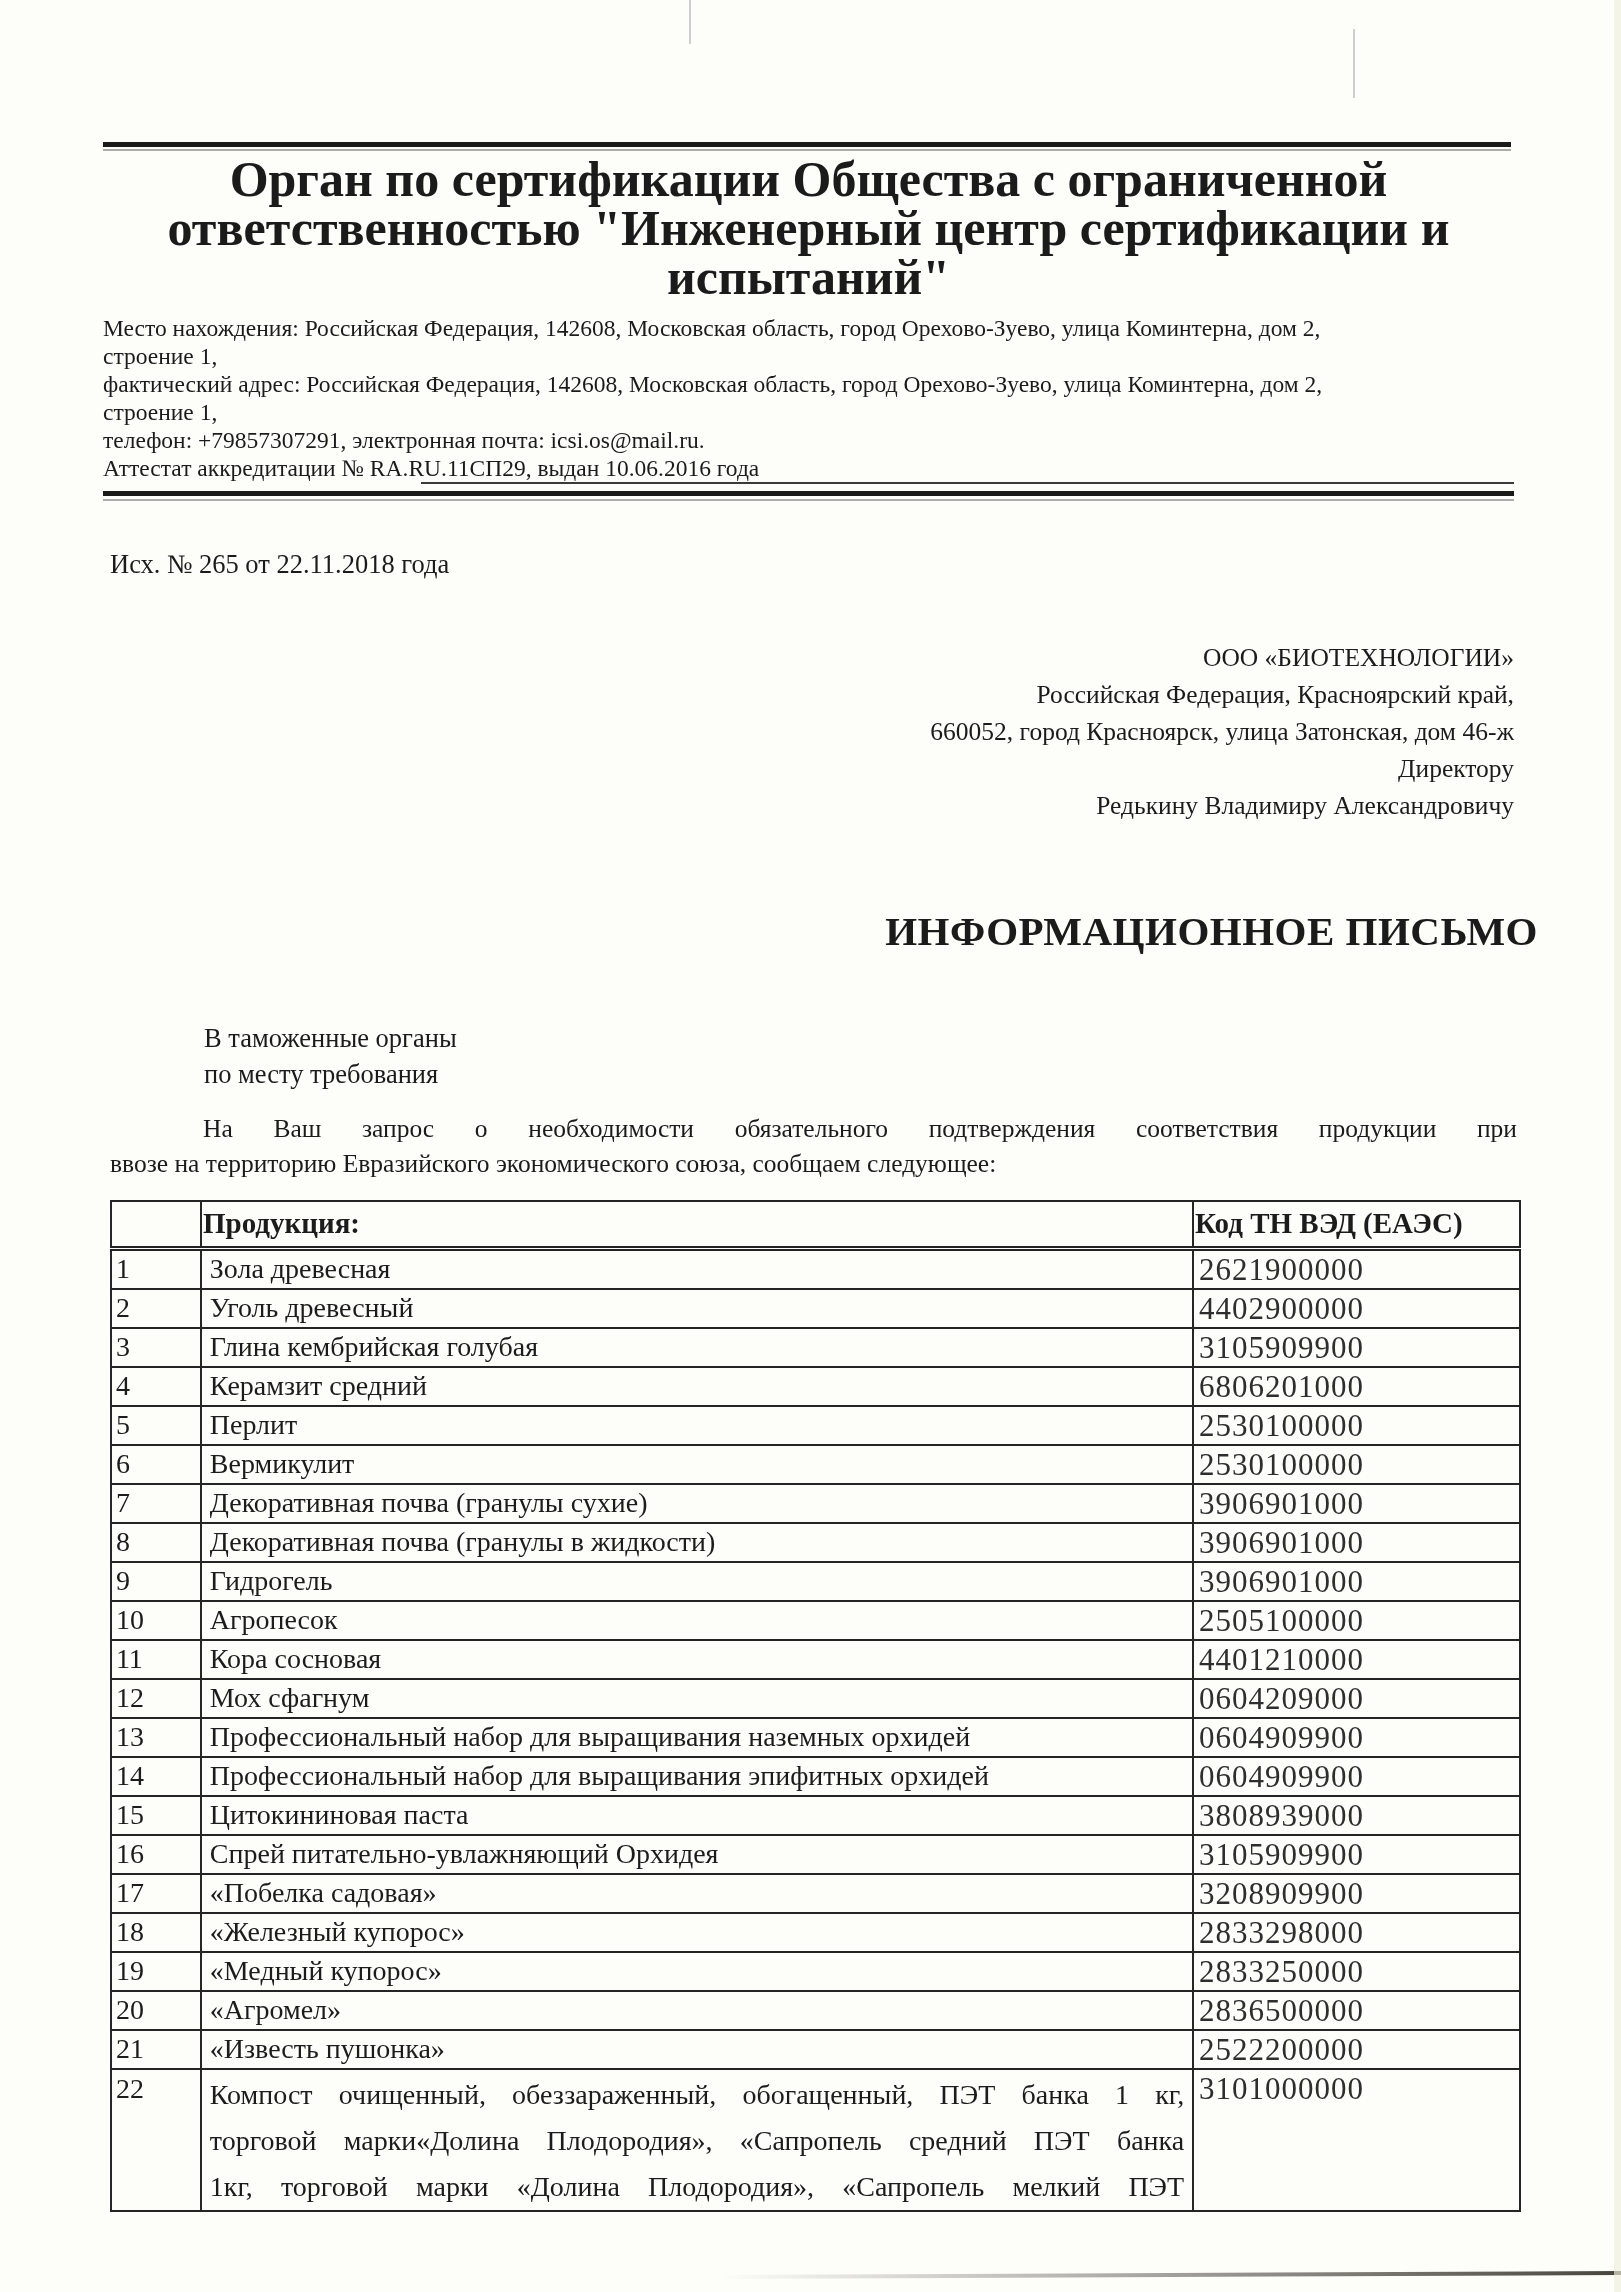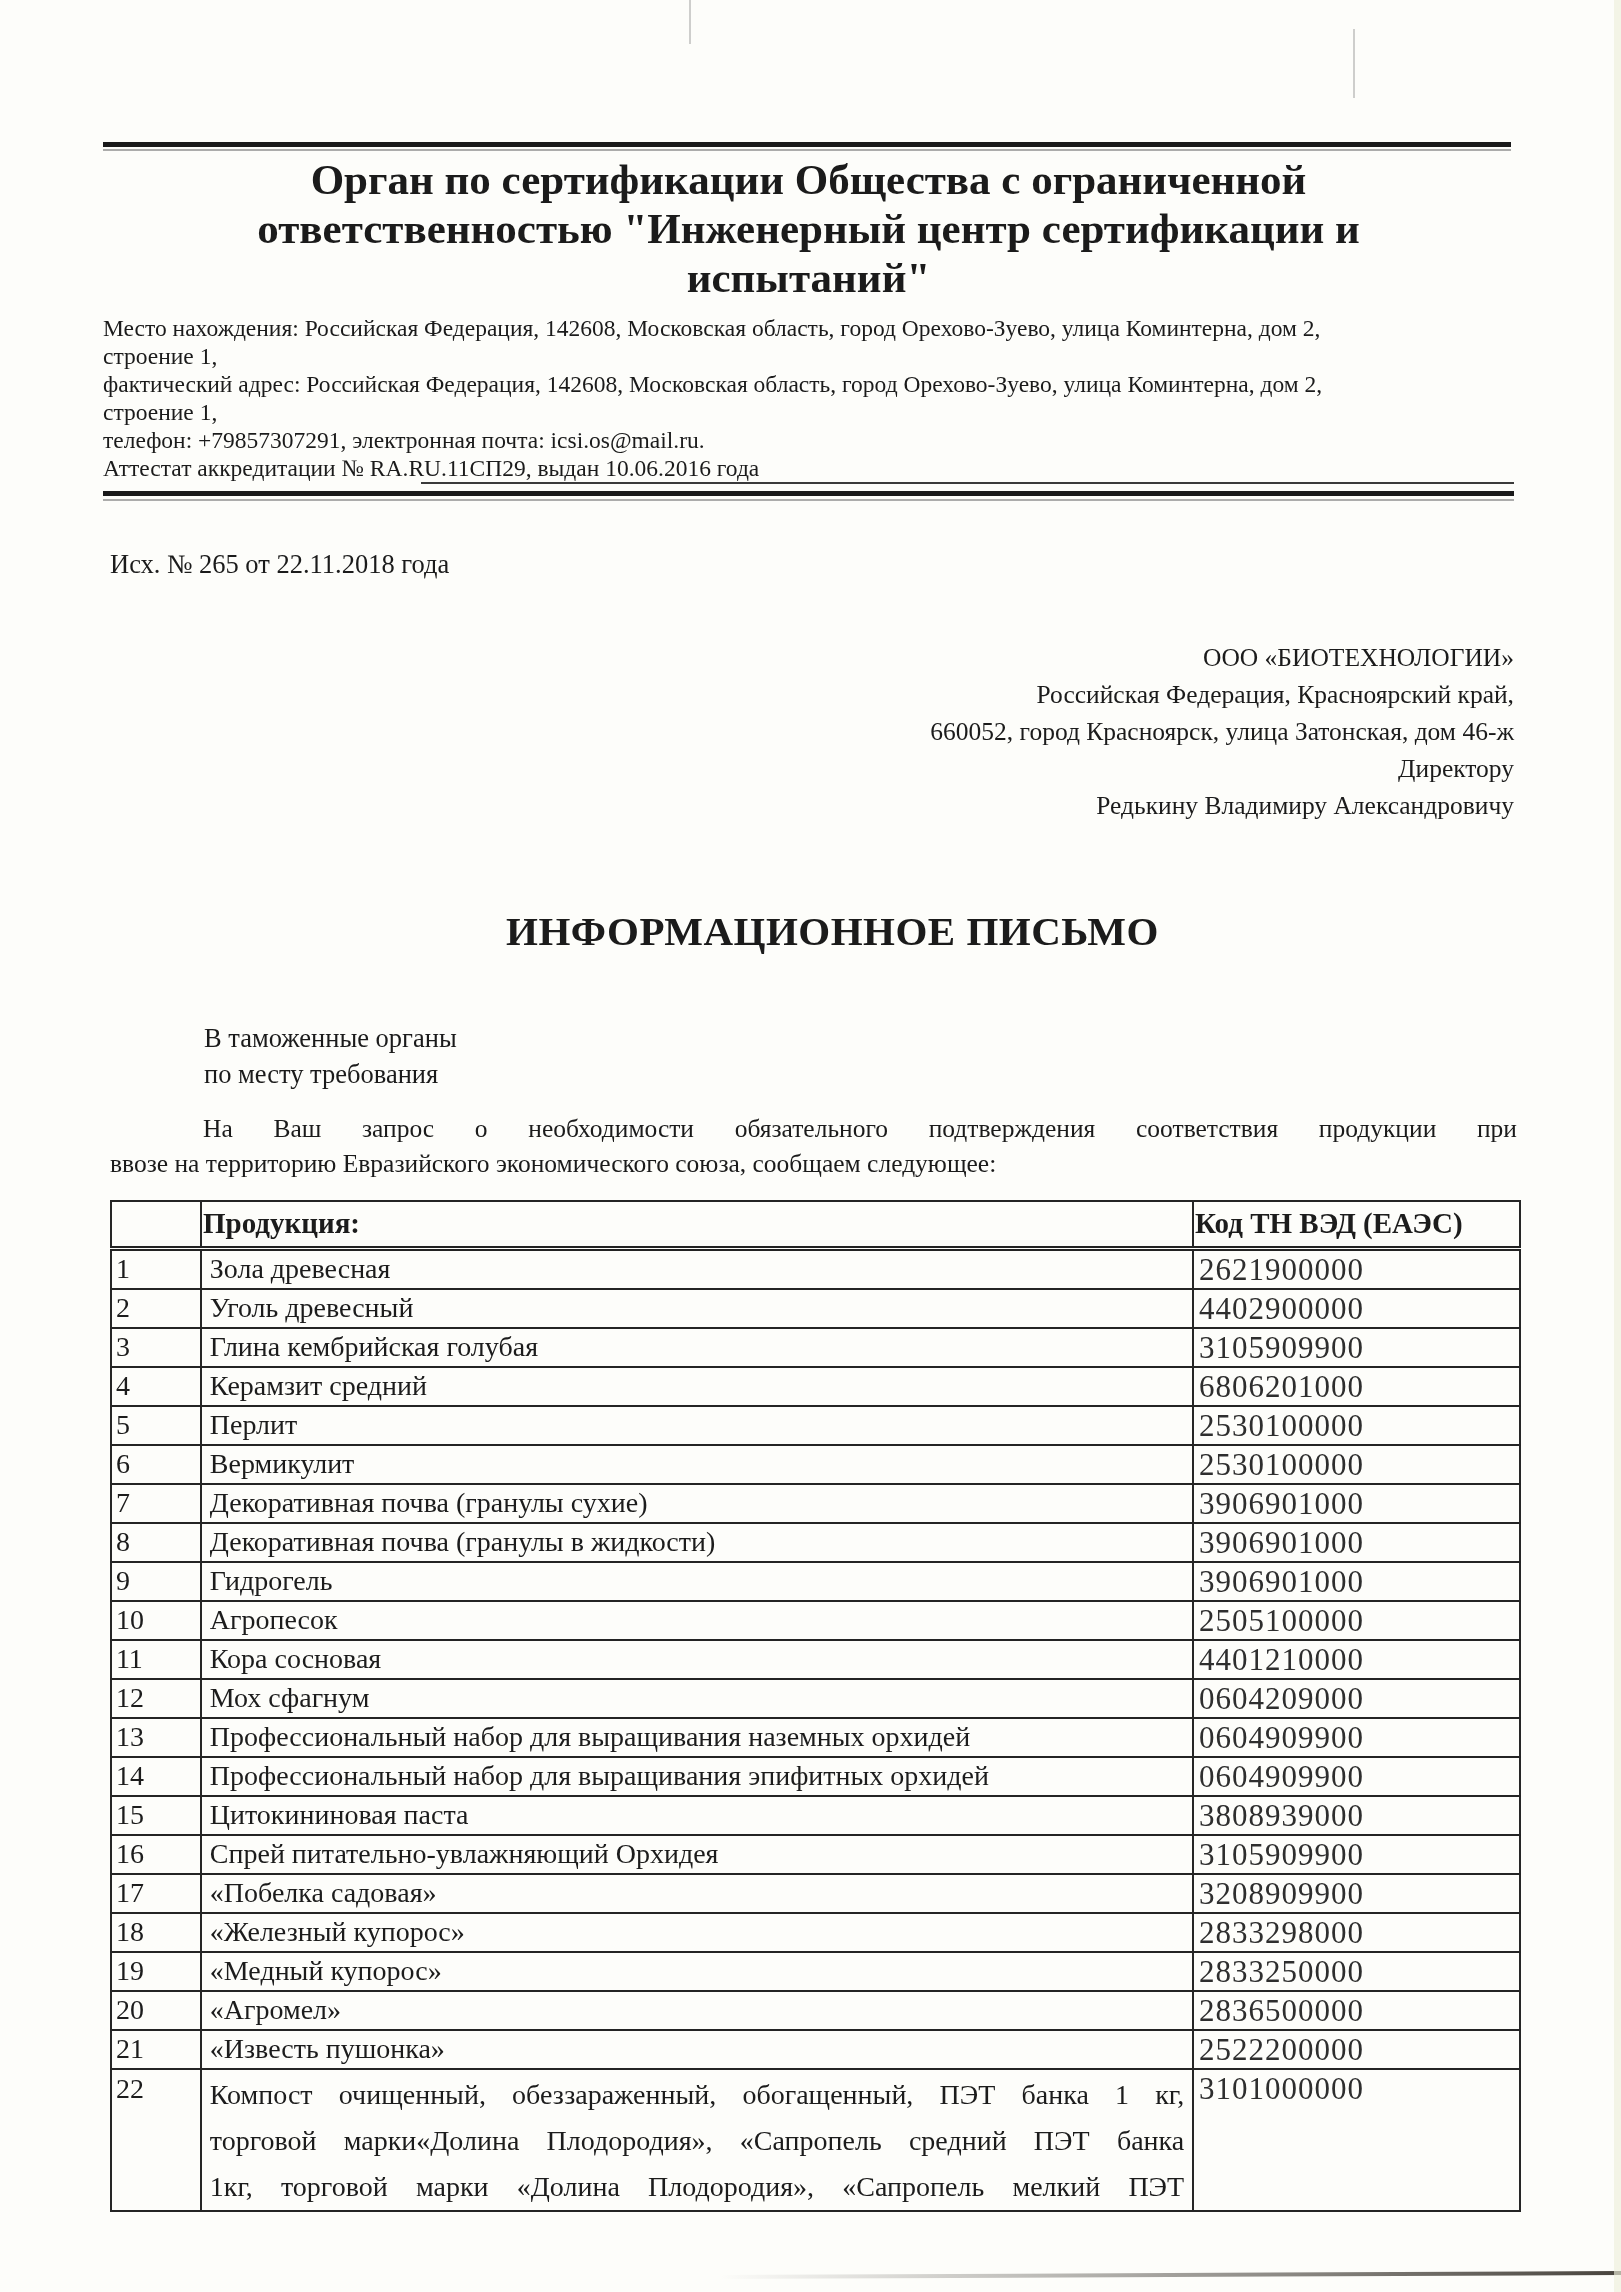--- a/index.html
+++ b/index.html
@@ -6,34 +6,34 @@
   .page{
     position:relative;width:1621px;height:2293px;margin:0 auto;
     background:#fdfdfa;color:#1b1b1b;overflow:hidden;
     font-family:"Liberation Serif","DejaVu Serif",serif;
   }
   .rule{position:absolute;background:#1a1a1a;}
   .rule-echo{position:absolute;background:#6a6a6a;opacity:.55;}
   .thinline{position:absolute;background:#3a3a3a;}
   .org-title{
     position:absolute;left:103px;top:155px;width:1411px;
-    text-align:center;font-weight:bold;font-size:43px;line-height:49px;
+    text-align:center;font-weight:bold;font-size:50px;line-height:49px;
   }
   .address{
     position:absolute;left:103px;top:314px;width:1411px;
     text-align:left;font-size:23.5px;line-height:28px;
   }
   .ref{position:absolute;left:110px;top:549px;font-size:26.5px;}
   .recipient{
     position:absolute;left:490px;top:639px;width:1024px;
     text-align:right;font-size:25.5px;line-height:37px;
   }
   .letter-title{
     position:absolute;left:127px;top:907px;width:1411px;
-    text-align:center;font-weight:bold;font-size:41px;letter-spacing:0.5px;
+    text-align:right;font-weight:bold;font-size:41px;letter-spacing:0.5px;
   }
   .addressee{position:absolute;left:204px;top:1020px;font-size:26.5px;line-height:36px;}
   .body-par{position:absolute;left:110px;top:1111px;width:1407px;font-size:25.5px;line-height:35px;}
   .body-line1{text-align:justify;text-align-last:justify;text-indent:93px;white-space:normal;}
   .body-line2{text-align:left;}
   table.products{
     position:absolute;left:110px;top:1200px;width:1409px;
     border-collapse:collapse;table-layout:fixed;
     font-size:28px;color:#1c1c1c;
   }

